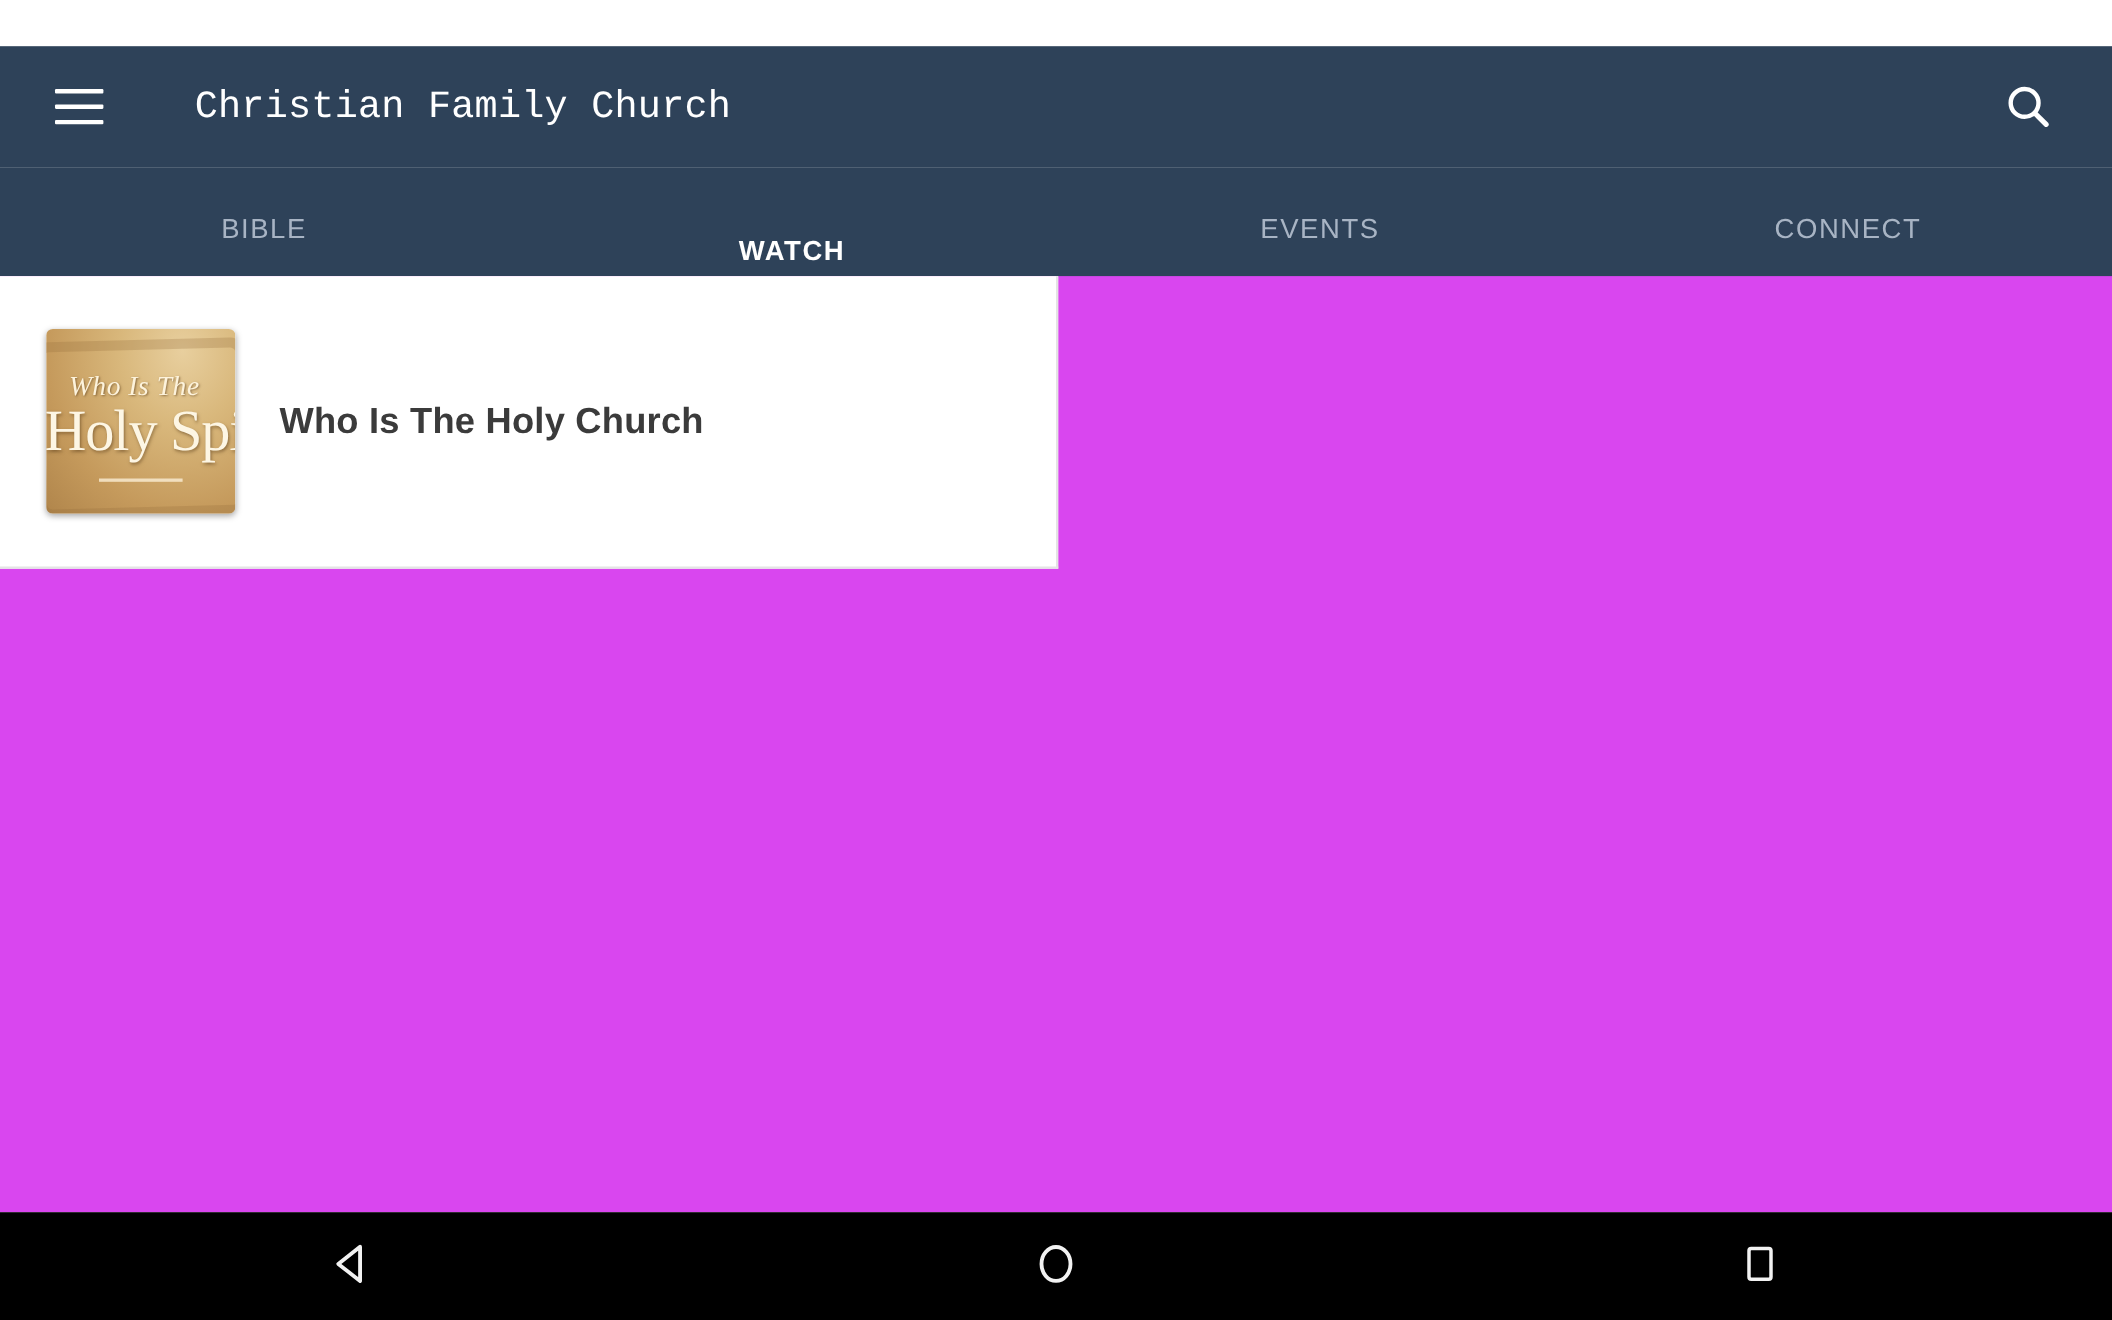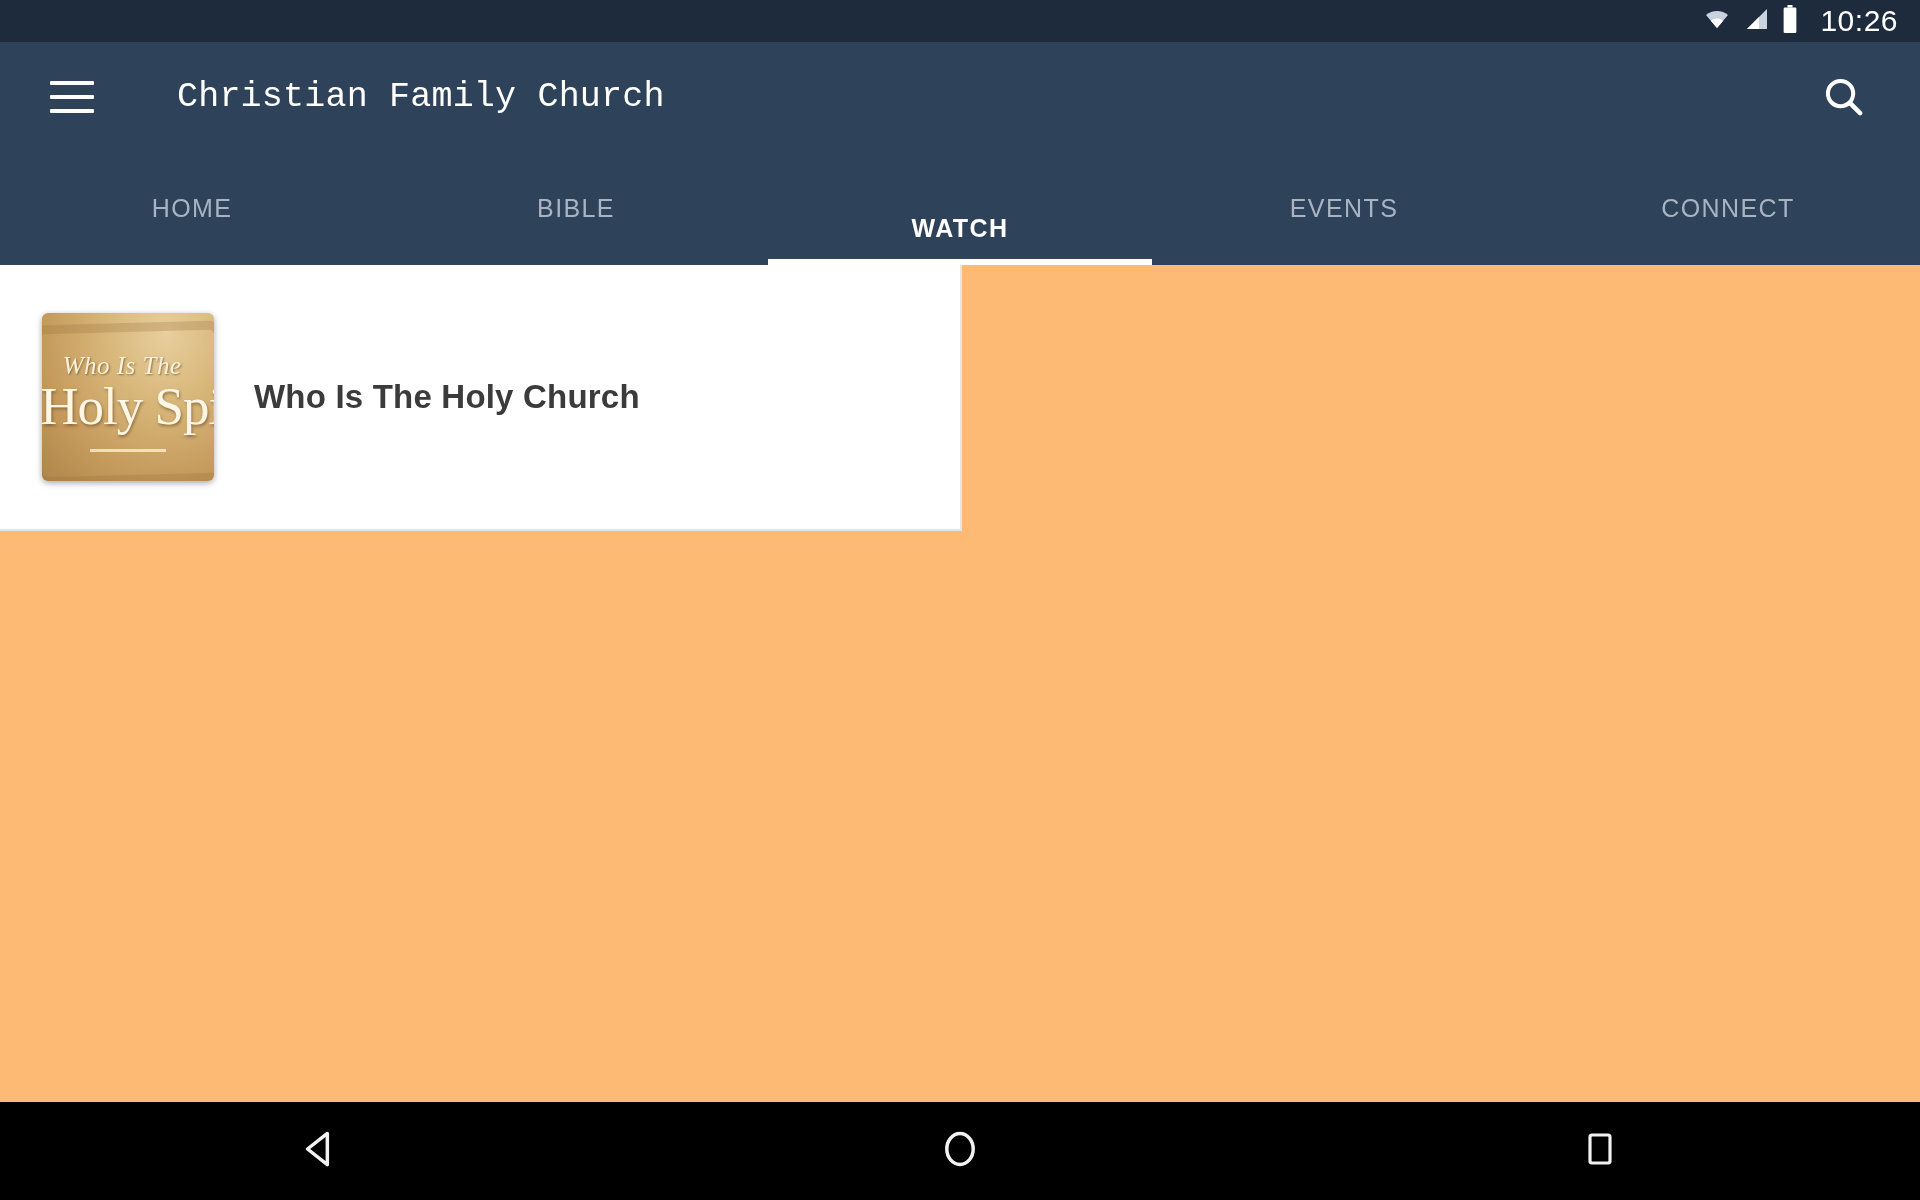--- a/index.html
+++ b/index.html
@@ -64,22 +64,22 @@
     color:#a8b4c4; text-transform:uppercase;
   }
   .tab.active .tab-label { color:#ffffff; font-weight:700;margin-top:40px; }
   .tab .indicator {
     position:absolute; bottom:0; left:0; right:0; height:6px; background:transparent;
   }
   .tab.active .indicator { background:#ffffff; }
 
   
   .content {
-    position:absolute; top:265px; left:0; width:1920px; bottom:98px;
-    background:#fdba74;
+    position:absolute; top:251px; left:0; width:1920px; bottom:98px;
+    background:#d946ef;
     padding-left:36px;
   }
   .card {
     position:absolute; top:0; left:0;
     width:962px; height:266px;
     background:#ffffff;
     border-right:2px solid #e4e4e4;
     border-bottom:2px solid #e4e4e4;
     display:flex; align-items:center;
     cursor:pointer;
@@ -135,64 +135,37 @@
   .nav-btn {
     flex:1 1 0; display:flex; align-items:center; justify-content:center;
     height:100%; cursor:pointer;
   }
 </style>
 </head>
 <body>
 
 <div id="screen">
 
-  <div class="status-bar">
-    <div class="status-icons">
-      <span class="si">
-        <svg width="30" height="24" viewBox="0 0 24 24">
-            <path fill="#c9d2dd" d="M12 21l11-13a17 17 0 0 0-22 0z"></path>
-            <path fill="#ffffff" d="M12 21l6.2-7.3a11 11 0 0 0-12.4 0z"></path>
-          </svg>
-      </span>
-      <span class="si">
-        <svg width="26" height="24" viewBox="0 0 24 24">
-            <path fill="#c9d2dd" d="M22 2v20H2z"></path>
-            <path fill="#ffffff" d="M14 10v12H2z"></path>
-          </svg>
-      </span>
-      <span class="si">
-        <svg width="16" height="28" viewBox="0 0 12 22">
-            <rect x="4" y="0" width="4" height="2" fill="#ffffff"></rect>
-            <rect x="1" y="2" width="10" height="20" rx="1" fill="#ffffff"></rect>
-          </svg>
-      </span>
-      <span class="status-clock">10:26</span>
-    </div>
-  </div>
 
   <div class="app-bar">
     <div class="hamburger">
       <span></span>
       <span></span>
       <span></span>
     </div>
     <div class="app-title">Christian Family Church</div>
     <div class="search-btn">
       <svg width="46" height="46" viewBox="0 0 24 24">
         <circle cx="10.2" cy="10.2" r="6.6" fill="none" stroke="#ffffff" stroke-width="2.1"></circle>
         <line x1="15.2" y1="15.2" x2="20.4" y2="20.4" stroke="#ffffff" stroke-width="2.4" stroke-linecap="round"></line>
       </svg>
     </div>
   </div>
 
   <div class="tab-bar">
-    <div class="tab">
-      <span class="tab-label">HOME</span>
-      <span class="indicator"></span>
-    </div>
     <div class="tab">
       <span class="tab-label">BIBLE</span>
       <span class="indicator"></span>
     </div>
     <div class="tab active">
       <span class="tab-label">WATCH</span>
       <span class="indicator"></span>
     </div>
     <div class="tab">
       <span class="tab-label">EVENTS</span>

